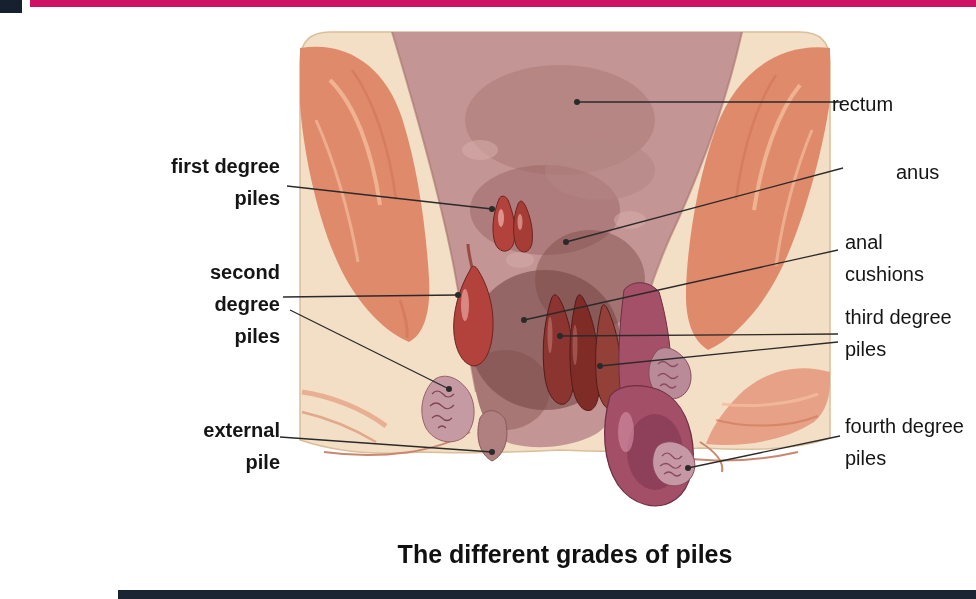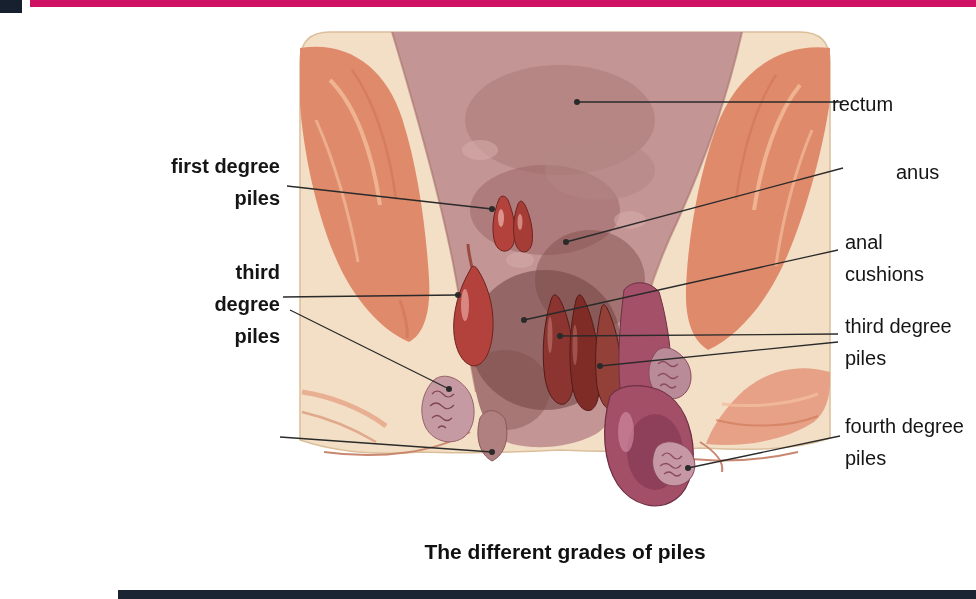--- a/index.html
+++ b/index.html
@@ -11,21 +11,21 @@
   .top-bar{position:absolute;left:30px;top:0;width:946px;height:7px;}
   .bottom-bar{position:absolute;left:118px;top:590px;width:858px;height:9px;}
   .diagram-svg{position:absolute;left:0;top:0;width:976px;height:599px;}
   .label{
     position:absolute;font-size:20px;line-height:1.6;color:#151515;
     white-space:pre-line;
   }
   .label.right-align{text-align:right;font-weight:bold;}
   .caption{
     position:absolute;left:300px;top:540px;width:530px;text-align:center;
-    font-size:21px;font-weight:bold;color:#111;
+    font-size:25px;font-weight:bold;color:#111;
   }
 </style>
 </head>
 <body>
 
 <div class="stage">
 
   <div class="corner-square" style="background: rgb(22, 32, 46);"></div>
   <div class="top-bar" style="background: rgb(207, 17, 99);"></div>
 
@@ -147,29 +147,31 @@
       <circle cx="458" cy="295" r="3" stroke="none"></circle>
       <line x1="290" y1="310" x2="449" y2="389"></line>
       <circle cx="449" cy="389" r="3" stroke="none"></circle>
       <line x1="280" y1="437" x2="492" y2="452"></line>
       <circle cx="492" cy="452" r="3" stroke="none"></circle>
     </g>
   </svg>
 
   <div class="label right-align" style="left:130px;top:150px;width:150px;">first degree
 piles</div>
-  <div class="label right-align" style="left:165px;top:256px;width:115px;">third
+  <div class="label right-align" style="left:165px;top:256px;width:115px;">second
 degree
 piles</div>
+  <div class="label right-align" style="left:165px;top:414px;width:115px;">external
+pile</div>
 
   <div class="label" style="left:832px;top:88px;width:125px;">rectum</div>
   <div class="label" style="left:896px;top:156px;width:125px;">anus</div>
   <div class="label" style="left:845px;top:218px;width:125px;margin-top:8px;">anal
 cushions</div>
-  <div class="label" style="left:845px;top:310px;width:130px;">third degree
+  <div class="label" style="left:845px;top:301px;width:130px;">third degree
 piles</div>
   <div class="label" style="left:845px;top:410px;width:140px;">fourth degree
 piles</div>
 
   <div class="caption">The different grades of piles</div>
 
   <div class="bottom-bar" style="background: rgb(27, 36, 51);"></div>
 </div>
 
 </body></html>

